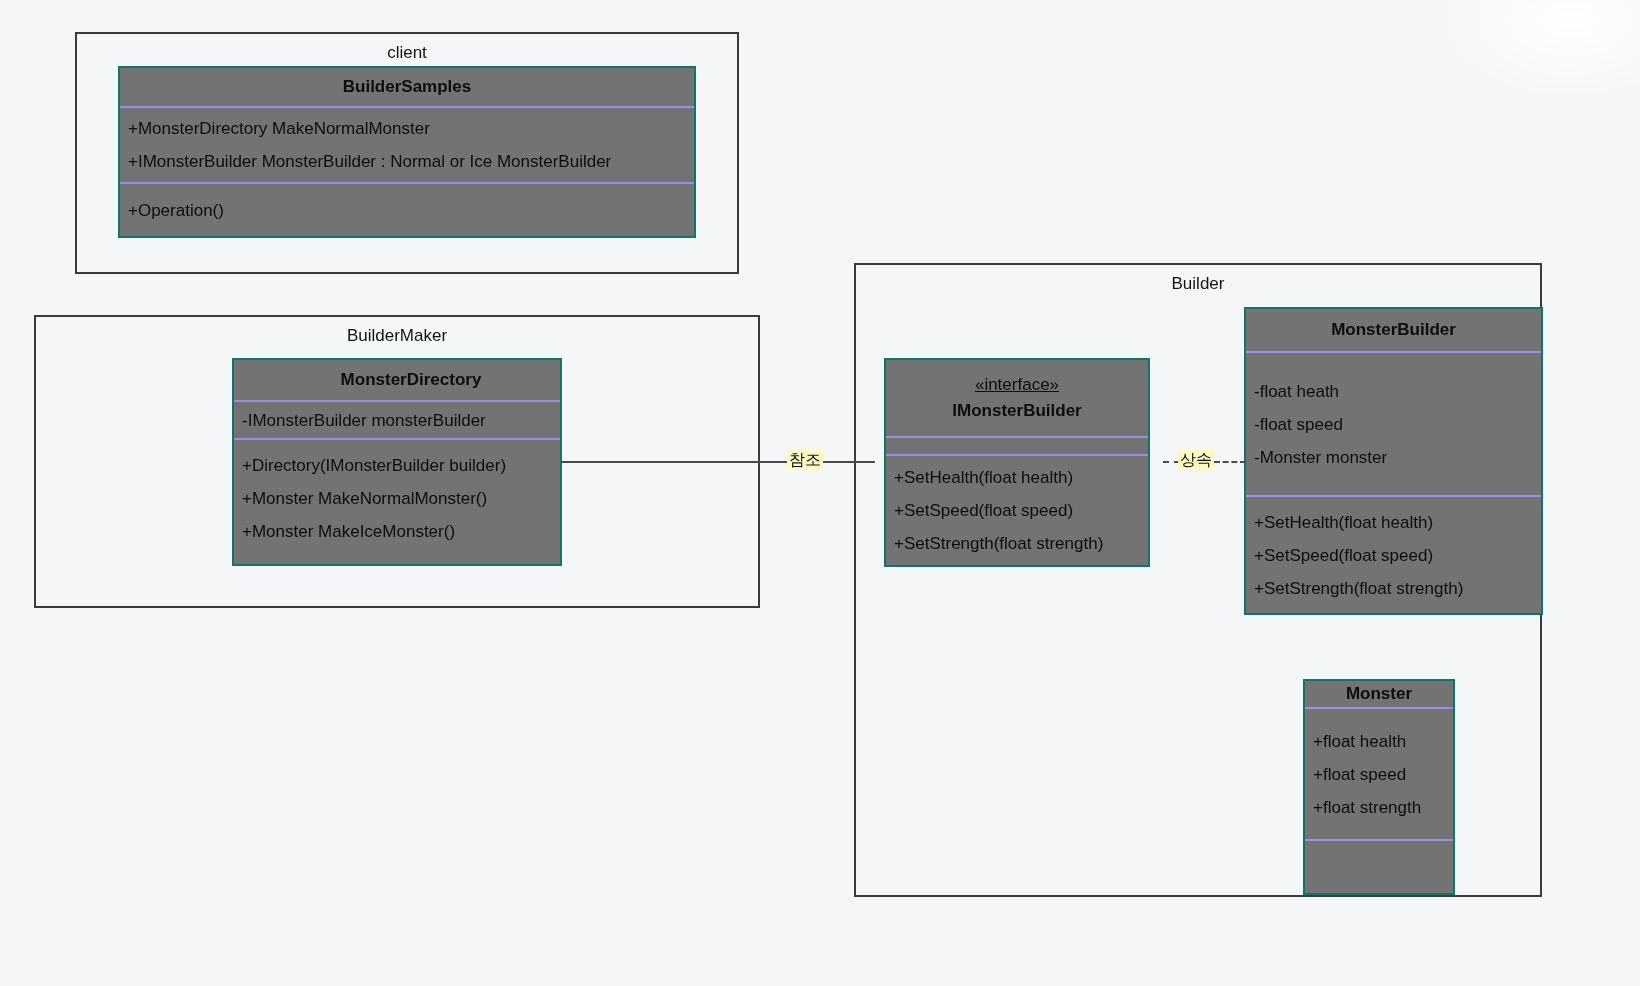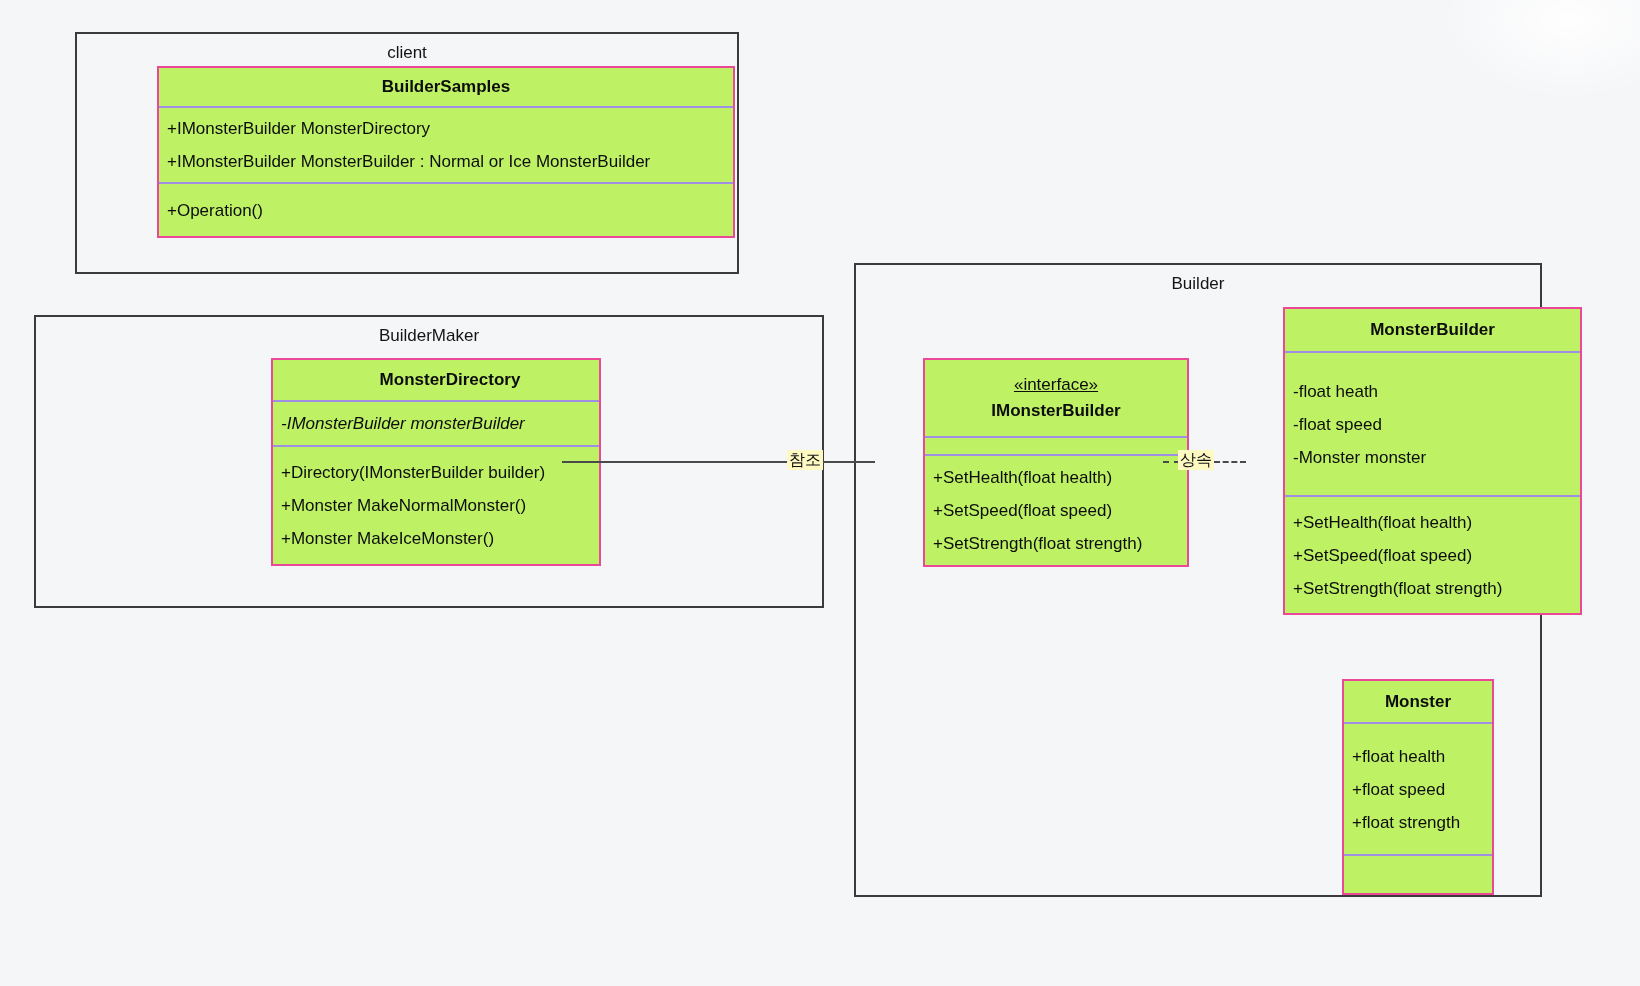--- a/index.html
+++ b/index.html
@@ -43,23 +43,22 @@
     text-align: center;
     font-size: 17px;
     line-height: 22px;
     color: #141414;
     white-space: nowrap;
   }
 
   .uml-class {
     position: absolute;
     box-sizing: border-box;
-    border: 2px solid #ec4899;
-    background: #bef264;
-    margin-left: 39px;
+    border: 2px solid #0f766e;
+    background: #737373;
   }
   .compartment {
     box-sizing: border-box;
     border-bottom: 2px solid #9e8fe4;
     padding: 0 8px;
   }
   .compartment:last-child {
     border-bottom: none;
   }
   .compartment.head {
@@ -129,37 +128,37 @@
 
 <div class="package" style="left:75px; top:32px; width:664px; height:242px;">
   <div class="package-title">client</div>
 </div>
 
 <div class="uml-class" style="left:118px; top:66px; width:578px; height:172px;">
   <div class="compartment head" style="height:40px;">
     <span class="class-name">BuilderSamples</span>
   </div>
   <div class="compartment members" style="height:76px;">
-    <div class="member">+IMonsterBuilder MonsterDirectory</div>
+    <div class="member">+MonsterDirectory MakeNormalMonster</div>
     <div class="member">+IMonsterBuilder MonsterBuilder : Normal or Ice MonsterBuilder</div>
   </div>
   <div class="compartment members" style="height:52px;">
     <div class="member">+Operation()</div>
   </div>
 </div>
 
-<div class="package" style="left:34px; top:315px; width:790px; height:293px;">
+<div class="package" style="left:34px; top:315px; width:726px; height:293px;">
   <div class="package-title">BuilderMaker</div>
 </div>
 
 <div class="uml-class" style="left:232px; top:358px; width:330px; height:208px;">
   <div class="compartment head" style="height:42px;padding-left:36px;">
     <span class="class-name">MonsterDirectory</span>
   </div>
-  <div class="compartment members" style="height:45px;font-style:italic;">
+  <div class="compartment members" style="height:38px;">
     <div class="member">-IMonsterBuilder monsterBuilder</div>
   </div>
   <div class="compartment members" style="height:117px;">
     <div class="member">+Directory(IMonsterBuilder builder)</div>
     <div class="member">+Monster MakeNormalMonster()</div>
     <div class="member">+Monster MakeIceMonster()</div>
   </div>
 </div>
 
 <div class="package" style="left:854px; top:263px; width:688px; height:634px;">
@@ -189,21 +188,21 @@
     <div class="member">-Monster monster</div>
   </div>
   <div class="compartment members" style="height:116px;">
     <div class="member">+SetHealth(float health)</div>
     <div class="member">+SetSpeed(float speed)</div>
     <div class="member">+SetStrength(float strength)</div>
   </div>
 </div>
 
 <div class="uml-class" style="left:1303px; top:679px; width:152px; height:216px;">
-  <div class="compartment head" style="height:43px;">
+  <div class="compartment head" style="height:28px;">
     <span class="class-name">Monster</span>
   </div>
   <div class="compartment members" style="height:132px;">
     <div class="member">+float health</div>
     <div class="member">+float speed</div>
     <div class="member">+float strength</div>
   </div>
   <div class="compartment empty" style="height:39px;"></div>
 </div>
 

